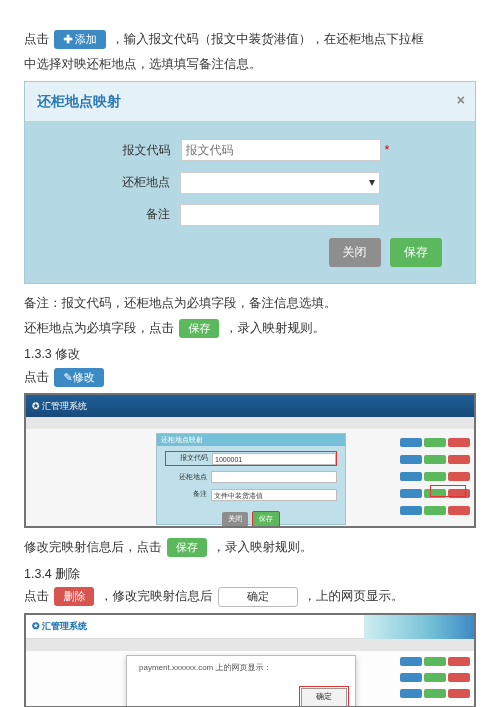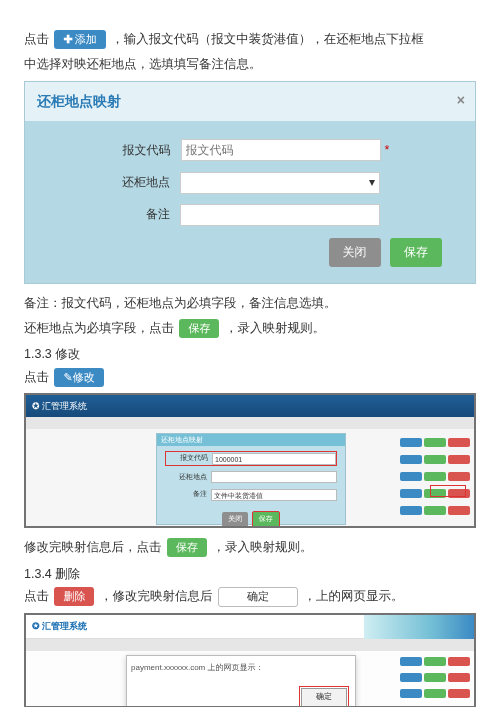--- a/index.html
+++ b/index.html
@@ -141,21 +141,21 @@
   .banner-img {
     position:absolute; right:0; top:0; width:110px; height:24px;
     background: linear-gradient(90deg, #cfeef2 0%, #75c0d6 60%, #3b8ac4 100%);
   }
   .shot2-body { position:relative; height:calc(100% - 36px); }
   .confirm-box {
     position:absolute; left:100px; top:4px; width:230px; height:54px;
     background:#fff; border:1px solid #bbb;
     box-shadow: 0 2px 6px rgba(0,0,0,.2);
   }
-  .confirm-box .ct { font-size:8px; color:#555; padding: 5px 4px; }
+  .confirm-box .ct { font-size:8px; color:#555; padding: 5px 12px; }
   .confirm-box .cb { text-align:right; padding: 4px 8px; }
   .confirm-box .okb {
     display:inline-block; border:1px solid #999; background:#f2f2f2;
     font-size:8px; padding:1px 14px;
   }
   .red-ok-outline { outline:1.5px solid #d33; outline-offset:1px; }
   .shot2 .shot-rows { top:4px; }
   .shot2 .shot-row { height:13px; }
 </style>
 </head>

